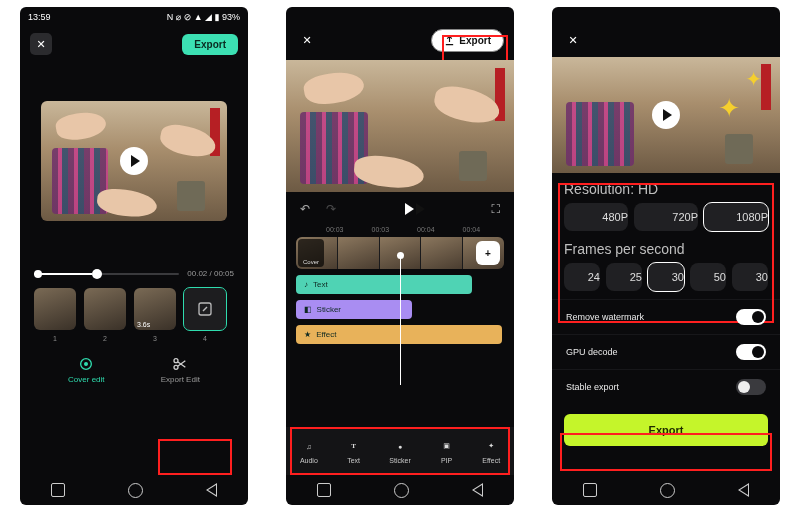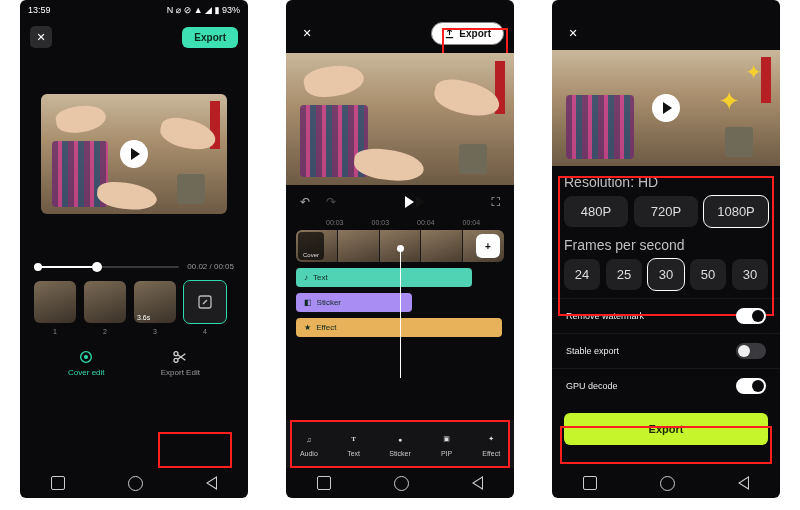--- a/index.html
+++ b/index.html
@@ -1,16 +1,16 @@
 <!DOCTYPE html>
 <html><head>
 <meta charset="utf-8">
 <style>
   html,body{margin:0;padding:0;background:#fff;font-family:-apple-system,Helvetica,Arial,sans-serif;color:#fff}
-  .stage{width:800px;height:510px;display:flex;gap:38px;justify-content:center;align-items:flex-start;padding-top:0;box-sizing:border-box}
+  .stage{width:800px;height:510px;display:flex;gap:38px;justify-content:center;align-items:flex-start;padding-top:7px;box-sizing:border-box}
   .phone{width:228px;height:498px;background:#0a0a0c;border-radius:6px;position:relative;overflow:hidden;font-size:10px;color:#ddd}
   
   .hl{position:absolute;border:2px solid #ff1f1f;box-sizing:border-box;pointer-events:none}
   
   .status{height:16px;display:flex;justify-content:space-between;align-items:center;padding:2px 8px;font-size:9px;color:#fff}
   .status .right{letter-spacing:0}
   
   .toprow{display:flex;align-items:center;justify-content:space-between;padding:6px 10px}
   .close{width:22px;height:22px;background:#2b2b2e;border-radius:5px;display:flex;align-items:center;justify-content:center;color:#fff;font-size:11px}
   .btn-pill{border-radius:6px;padding:5px 12px;font-weight:600;font-size:10px;display:flex;align-items:center;gap:4px}
@@ -59,21 +59,21 @@
   .t-effect{background:#e8b25a;max-width:190px}
   .playhead{position:absolute;left:50%;top:248px;width:1px;height:130px;background:#fff}
   .playhead:before{content:"";position:absolute;left:-3px;top:-3px;width:7px;height:7px;background:#fff;border-radius:50%}
   .tooltabs{position:absolute;bottom:30px;left:0;right:0;height:48px;background:#141416;display:flex;justify-content:space-around;align-items:center}
   .tooltab{display:flex;flex-direction:column;align-items:center;gap:3px;font-size:7px;color:#c8c8c8}
   .tooltab .ic{width:16px;height:16px;display:flex;align-items:center;justify-content:center;color:#ddd}
   
   .sect{padding:8px 12px}
   .secthd{font-size:14px;color:#bfbfbf;margin-bottom:6px}
   .chips{display:flex;gap:6px}
-  .chip{flex:1;background:#202023;border-radius:8px;padding:8px 0;text-align:center;font-size:13px;color:#ddd}
+  .chip{flex:1;background:#202023;border-radius:8px;padding:8px 0;text-align:right;font-size:11px;color:#ddd}
   .chip.sel{outline:1.5px solid #fff}
   .sw-row{display:flex;justify-content:space-between;align-items:center;padding:9px 14px;font-size:9px;color:#eaeaea;border-top:1px solid #17171a}
   .switch{width:30px;height:16px;border-radius:10px;background:#3a3a3e;position:relative}
   .switch.on{background:#fff}
   .switch .dot{position:absolute;top:2px;width:12px;height:12px;border-radius:50%;background:#0a0a0c}
   .switch.on .dot{right:2px;background:#0a0a0c}
   .switch.off .dot{left:2px;background:#eee}
   .big-export{margin:10px 12px 0;background:#c5f52a;color:#1e2a00;text-align:center;padding:10px 0;border-radius:6px;font-weight:700;font-size:11px}
   .sparkle{position:absolute;color:#f5cf2e;font-size:20px}
   svg{display:block}
@@ -293,28 +293,28 @@
     </div>
     <div class="hl" style="left:6px;top:176px;width:216px;height:140px"></div>
 
     <div class="sw-row">
       <span>Remove watermark</span>
       <div class="switch on">
           <div class="dot"></div>
         </div>
     </div>
     <div class="sw-row">
+      <span>GPU decode</span>
+      <div class="switch on">
+          <div class="dot"></div>
+        </div>
+    </div>
+    <div class="sw-row">
       <span>Stable export</span>
       <div class="switch off">
-          <div class="dot"></div>
-        </div>
-    </div>
-    <div class="sw-row">
-      <span>GPU decode</span>
-      <div class="switch on">
           <div class="dot"></div>
         </div>
     </div>
 
     <div class="big-export">Export</div>
     <div class="hl" style="left:8px;top:426px;width:212px;height:38px"></div>
 
     <div class="nav">
       <div class="sq"></div>
       <div class="ci"></div>

